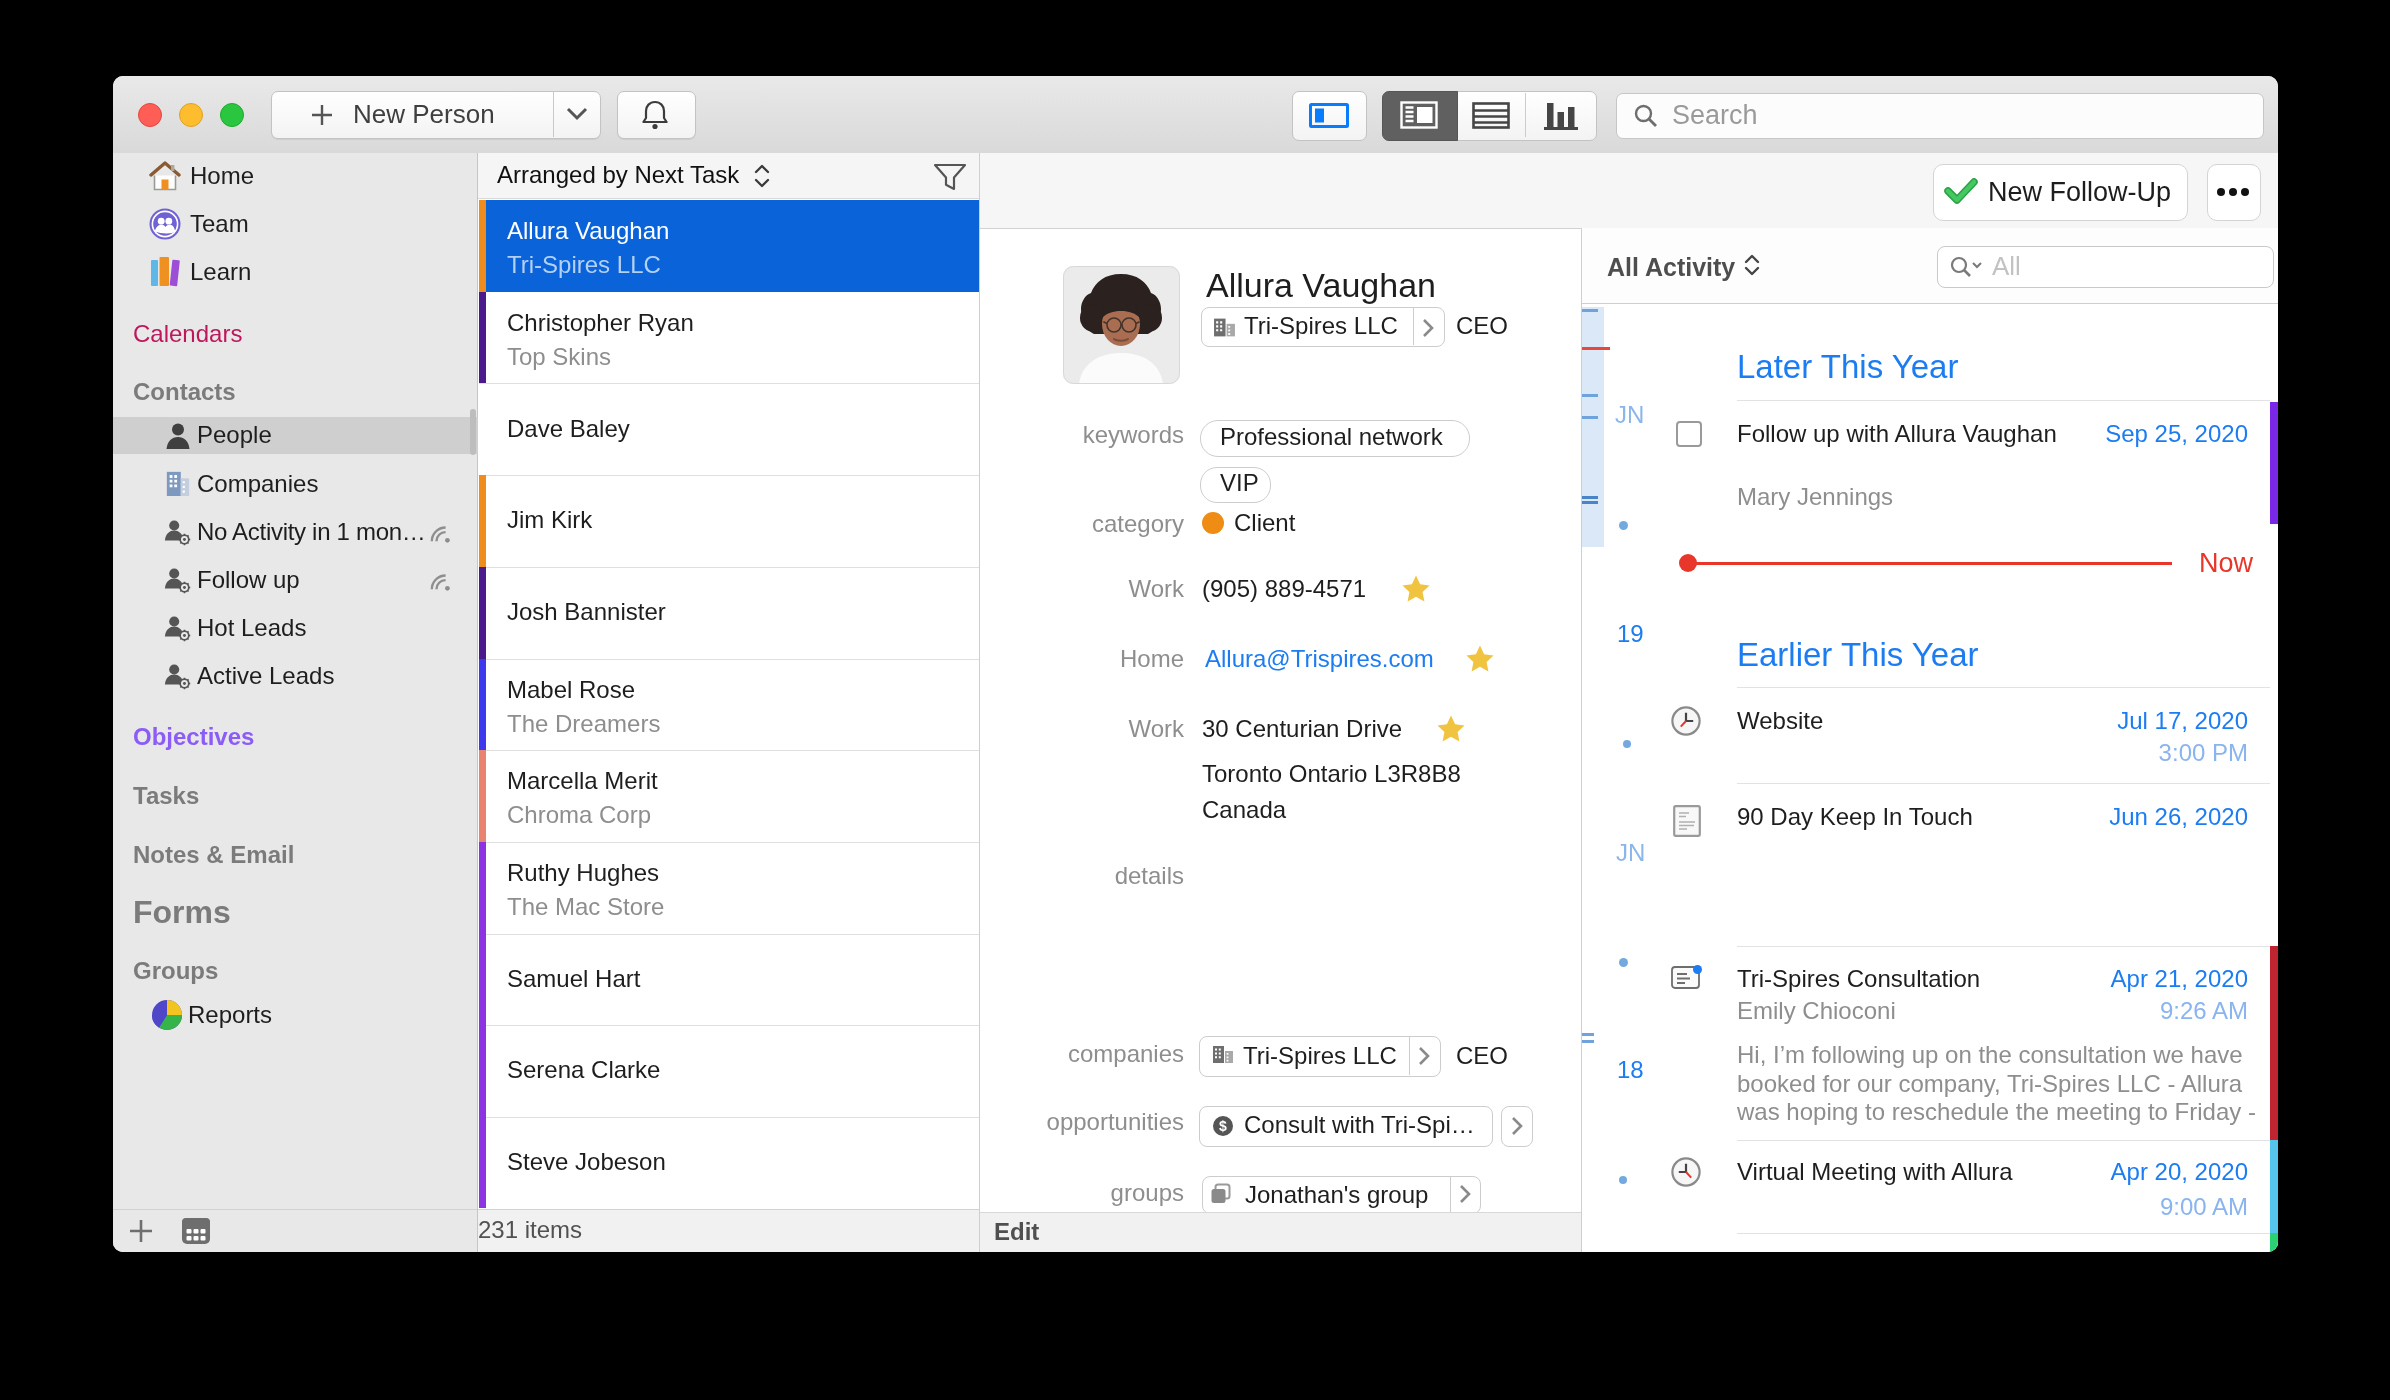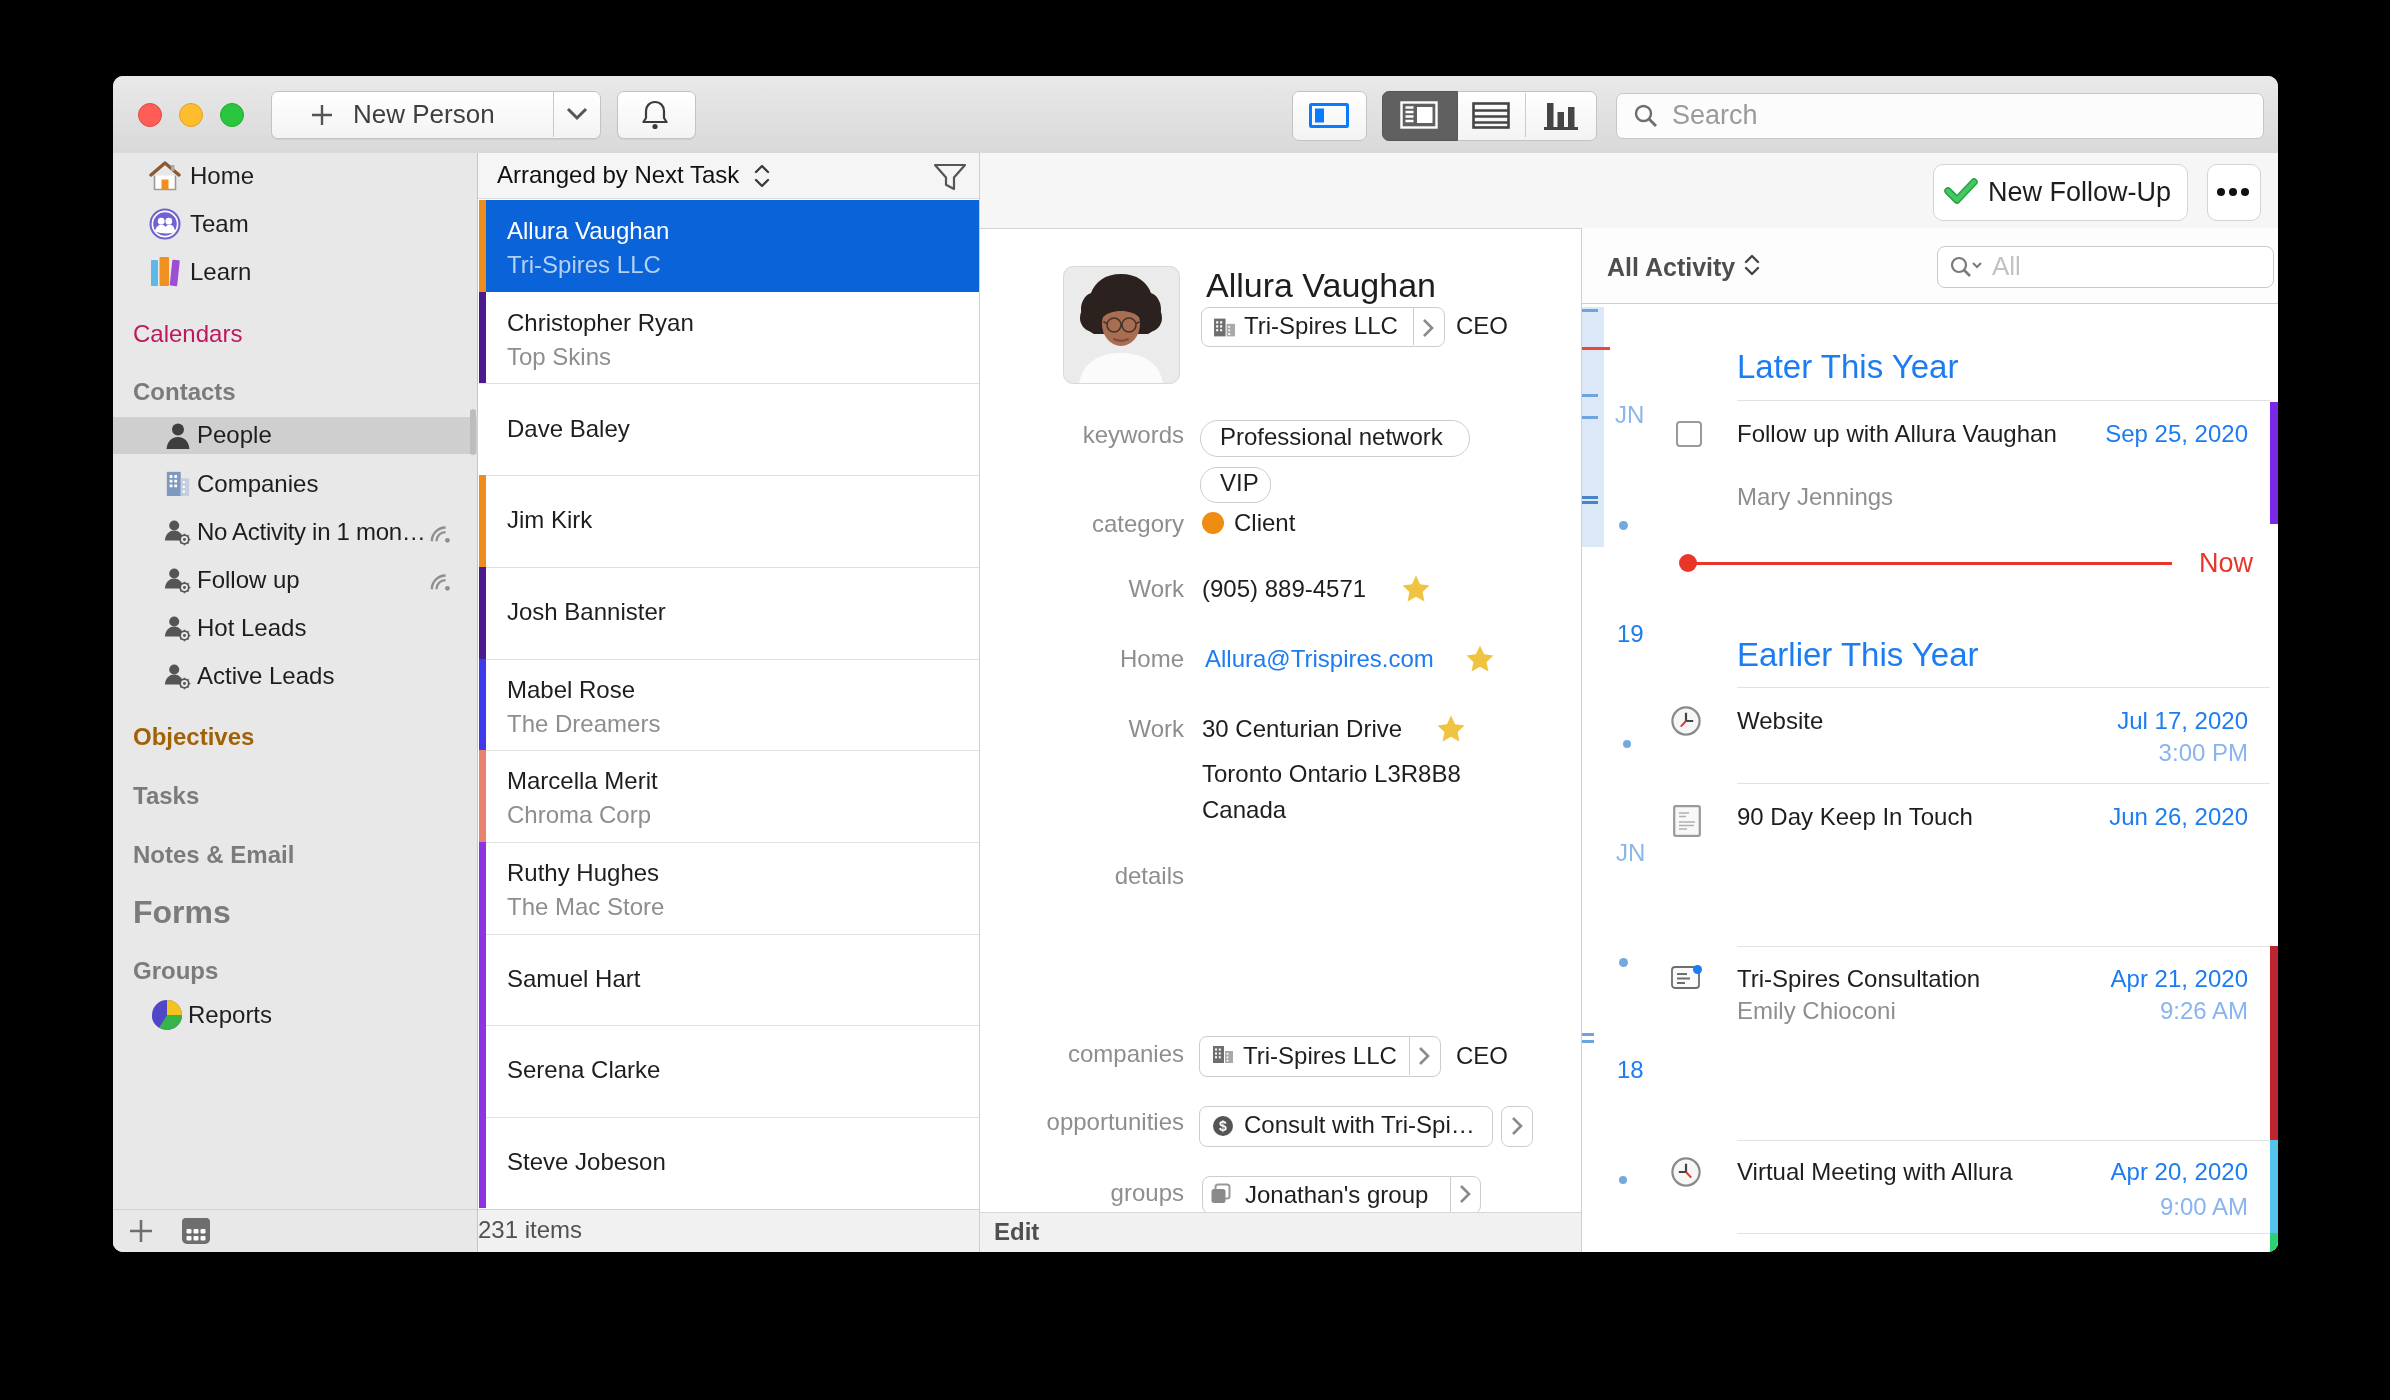--- a/index.html
+++ b/index.html
@@ -150,21 +150,21 @@
 <svg class="abs" style="left:50px;top:586px" width="28" height="28" viewBox="0 0 30 30">
       <circle cx="12" cy="8" r="5.4" fill="#555"></circle>
       <path d="M2 24c.8-7 5-10.5 10-10.5S21.2 17 22 24z" fill="#555"></path>
       <g stroke="#555" stroke-width="1.8" fill="#e8e8e8">
         <circle cx="23" cy="23" r="4.6"></circle>
       </g>
       <circle cx="23" cy="23" r="1.6" fill="#555"></circle>
       <path d="M23 16.8v2M23 27.2v2M16.8 23h2M27.2 23h2M18.6 18.6l1.4 1.4M26 26l1.4 1.4M18.6 27.4l1.4-1.4M26 20l1.4-1.4" stroke="#555" stroke-width="1.6"></path>
     </svg>
 <div class="t" style="left:84px;top:582px">Active Leads</div>
-<div class="t" style="left:20px;top:643px;color:#a16207;font-weight:bold;font-size:24px">Objectives</div>
+<div class="t" style="left:20px;top:643px;color:#8b5cf6;font-weight:bold;font-size:24px">Objectives</div>
 <div class="t" style="left:20px;top:702px;color:#7b7b7b;font-weight:bold;font-size:24px">Tasks</div>
 <div class="t" style="left:20px;top:761px;color:#7b7b7b;font-weight:bold;font-size:24px">Notes &amp; Email</div>
 <div class="t" style="left:20px;top:818px;color:#7b7b7b;font-weight:bold;font-size:32px">Forms</div>
 <div class="t" style="left:20px;top:877px;color:#7b7b7b;font-weight:bold;font-size:24px">Groups</div>
 <svg class="abs" style="left:38px;top:923px" width="32" height="32" viewBox="0 0 32 32">
       <circle cx="16" cy="16" r="15" fill="#4f46c8"></circle>
       <path d="M16 16V1a15 15 0 0 1 15 15z" fill="#f3c320"></path>
       <path d="M16 16h15a15 15 0 0 1-23 12.6z" fill="#35b44a"></path>
       <path d="M16 16L8 28.6A15 15 0 0 1 1 16z" fill="#4f46c8"></path>
     </svg>
@@ -434,20 +434,21 @@
       <path d="M6 10h10M6 14.5h13M6 19h8" stroke="#6e6e6e" stroke-width="1.8"></path>
       <circle cx="26.5" cy="5.5" r="4.5" fill="#1c7cf2"></circle>
     </svg>
 <div class="t" style="left:1624px;top:885px">Tri-Spires Consultation</div>
 <div class="t bl rt" style="left:1835px;top:885px;width:300px">Apr 21, 2020</div>
 <div class="t g" style="left:1624px;top:917px">Emily Chioconi</div>
 <div class="t rt" style="left:1835px;top:917px;width:300px;color:#8ab4ef">9:26 AM</div>
 <div class="abs" style="left:1469px;top:957px;width:12px;height:3px;background:#6fa3dd"></div>
 <div class="abs" style="left:1469px;top:964px;width:12px;height:3px;background:#6fa3dd"></div>
 <div class="t bl" style="left:1504px;top:976px">18</div>
+<div class="abs" style="left:1624px;top:965px;font-size:24px;line-height:28.5px;color:#8e8e8e">Hi, I’m following up on the consultation we have<br>booked for our company, Tri-Spires LLC - Allura<br>was hoping to reschedule the meeting to Friday -</div>
 <div class="abs" style="left:1624px;top:1064px;width:533px;height:1px;background:#e2e2e2"></div>
 <div class="abs" style="left:2157px;top:1064px;width:8px;height:93px;background:#55c4ec"></div>
 <div class="abs" style="left:2157px;top:1157px;width:8px;height:19px;background:#2bd173"></div>
 <div class="abs" style="left:1506px;top:1100px;width:8px;height:8px;border-radius:50%;background:#74a9e0"></div>
 
 <svg class="abs" style="left:1558px;top:1081px" width="30" height="30" viewBox="0 0 30 30">
       <circle cx="15" cy="15" r="13.6" fill="#f6f6f6" stroke="#8a8a8a" stroke-width="2.2"></circle>
       <path d="M15 15V6.8M15 15H7.8" stroke="#444" stroke-width="2.2"></path>
       <path d="M15 15l5.2 5.6" stroke="#e8362a" stroke-width="2"></path>
     </svg>

